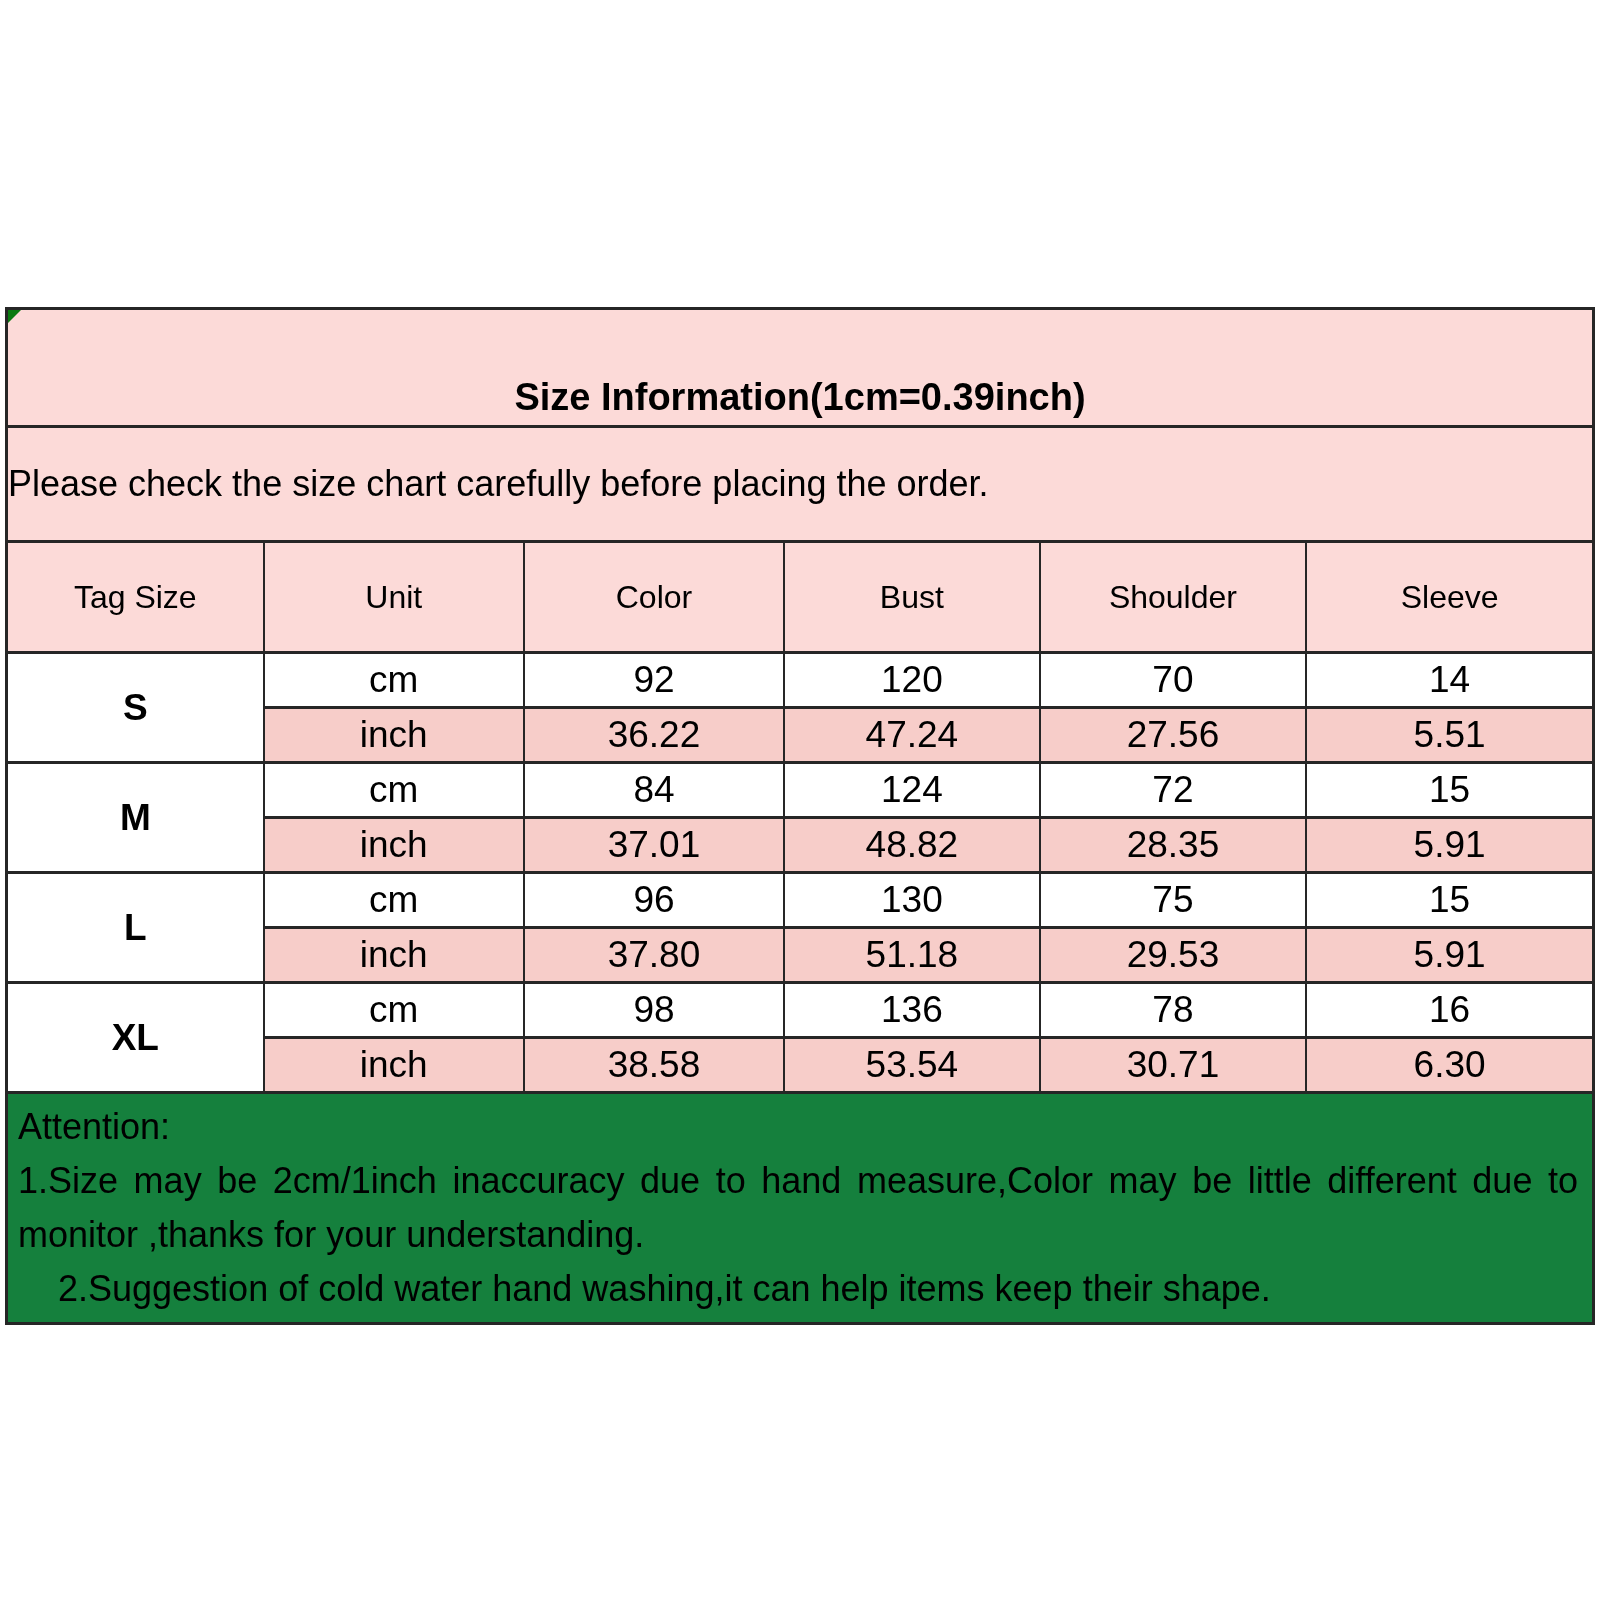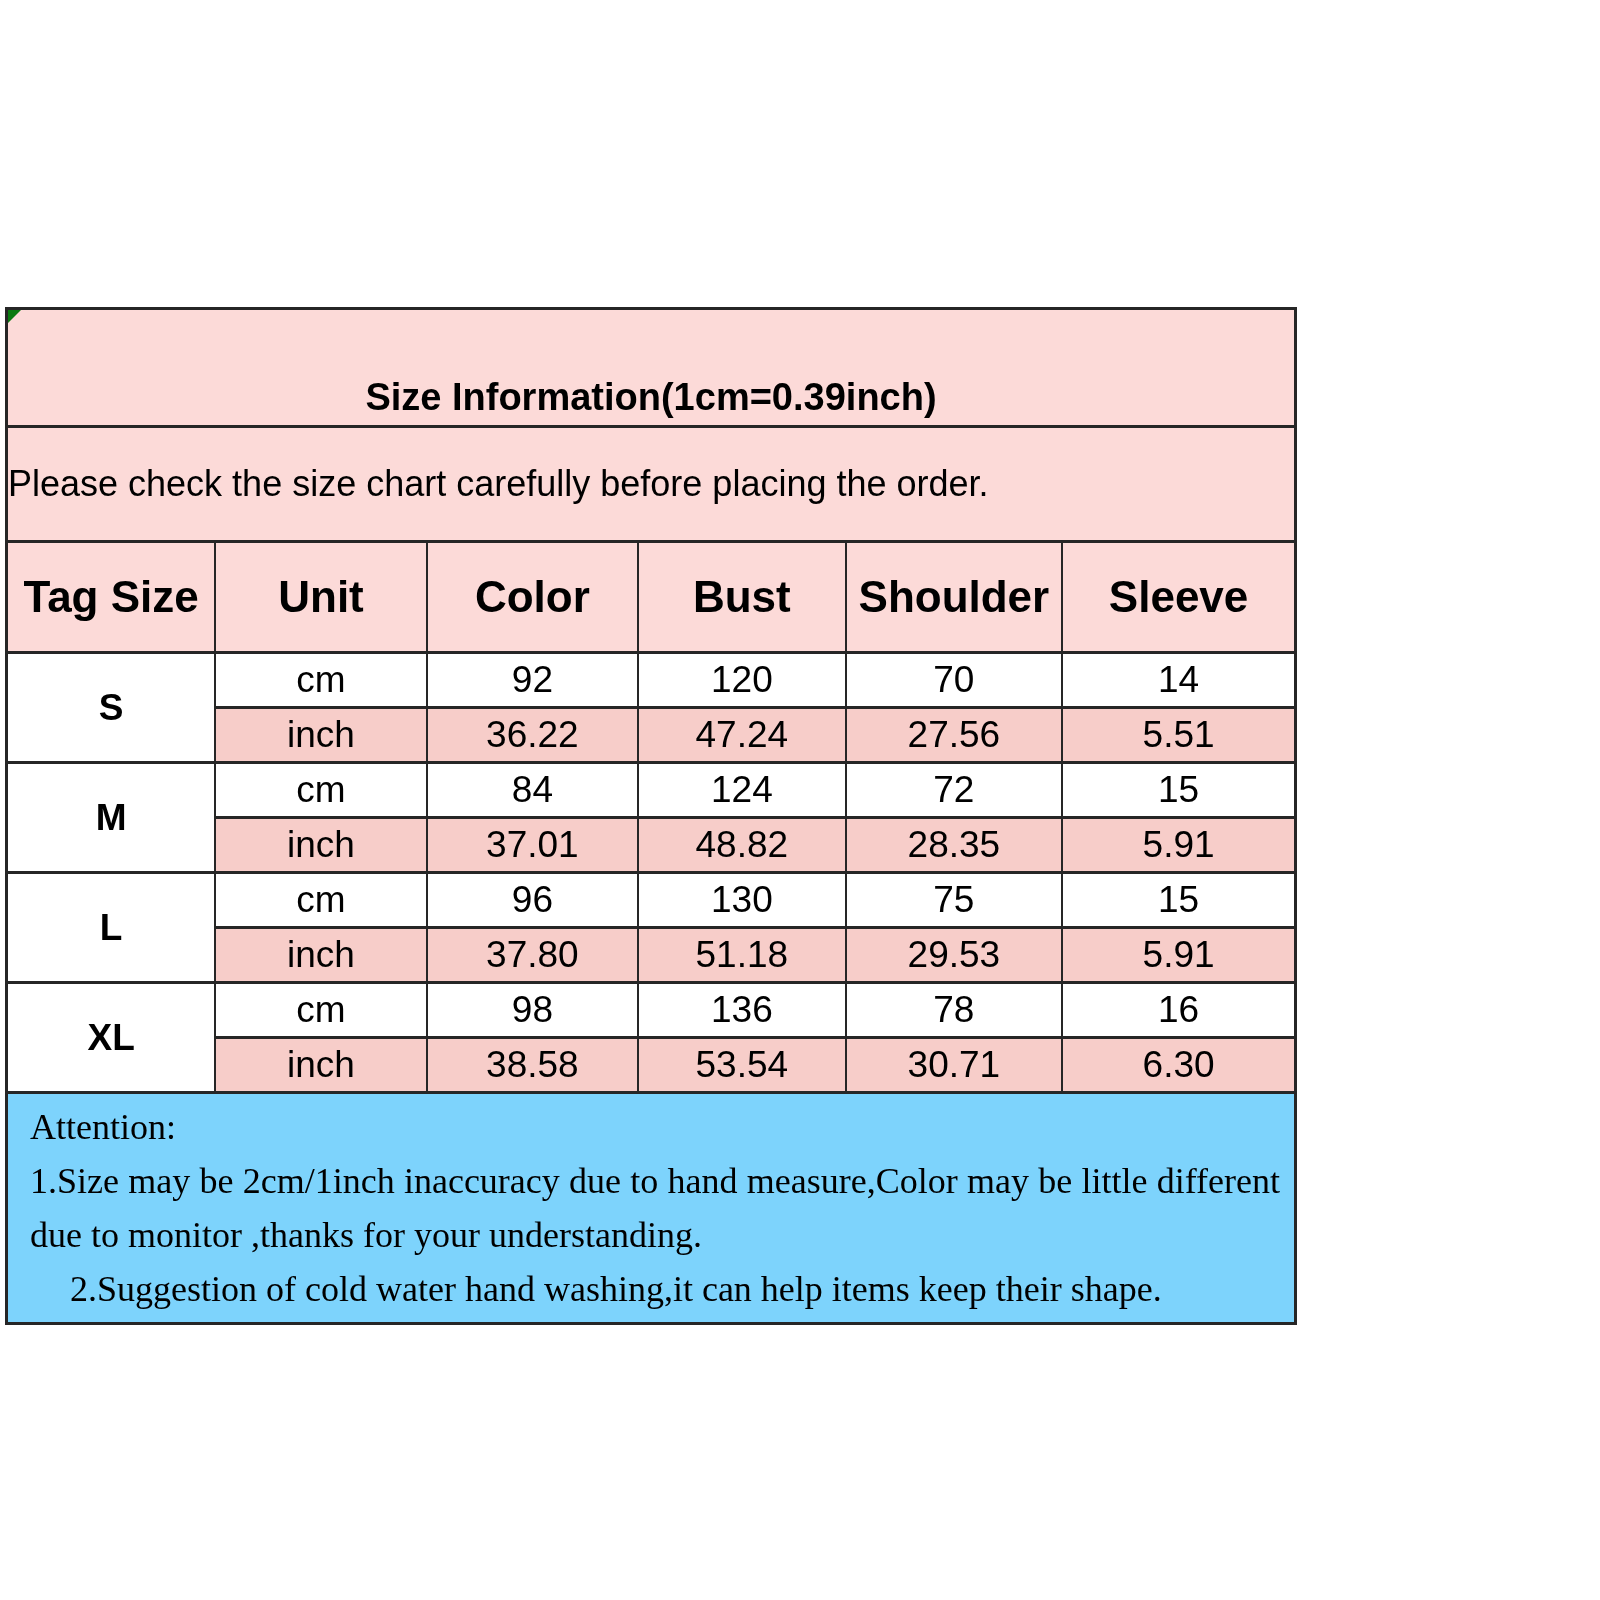--- a/index.html
+++ b/index.html
@@ -28,21 +28,21 @@
     left: 3px;
     width: 0;
     height: 0;
     border-top: 13px solid #0b7a10;
     border-right: 13px solid transparent;
     z-index: 5;
   }
   table.size-table {
     border-collapse: collapse;
     table-layout: fixed;
-    width: 1292px;
+    width: 1590px;
     height: 983px;
     background: #fcdad8;
     border: 3px solid #262626;
   }
   table.size-table td, table.size-table th {
     border: 2px solid #262626;
     padding: 0;
     color: #000000;
     overflow: hidden;
     white-space: nowrap;
@@ -60,50 +60,49 @@
     height: 112px;
     text-align: left;
     vertical-align: middle;
     font-size: 36px;
     border-bottom: 3px solid #262626;
   }
   tr.header-row th {
     height: 108px;
     text-align: center;
     vertical-align: middle;
-    font-weight: bold;
-    font-size: 44px;
+    font-weight: normal;
+    font-size: 32px;
     border-bottom: 3px solid #262626;
     background: #fcdad8;
   }
   tr.cm-row td, tr.inch-row td {
     height: 52px;
     text-align: center;
     vertical-align: middle;
     font-size: 37px;
   }
   tr.cm-row td { background: #ffffff; border-top: 3px solid #262626; }
   tr.inch-row td { background: #f7cdc9; border-top: 3px solid #262626; margin-left: 12px; }
   td.tag-cell {
     background: #ffffff;
     font-weight: bold;
     font-size: 46px;
     text-align: center;
     vertical-align: middle;
   }
   tr.attention-row td {
     height: 228px;
-    background: #7dd3fc;
+    background: #15803d;
     vertical-align: middle;
     text-align: left;
     font-size: 36px;
     border-top: 3px solid #262626;
-    padding: 0 14px 0 22px;
+    padding: 0 14px 0 10px;
     white-space: normal;
-    font-family: Liberation Serif, serif;
   }
   .attention-heading {
     line-height: 54px;
   }
   .attention-body-1 {
     line-height: 54px;
     text-align: justify;
     text-align-last: left;
   }
   .attention-body-2 {

